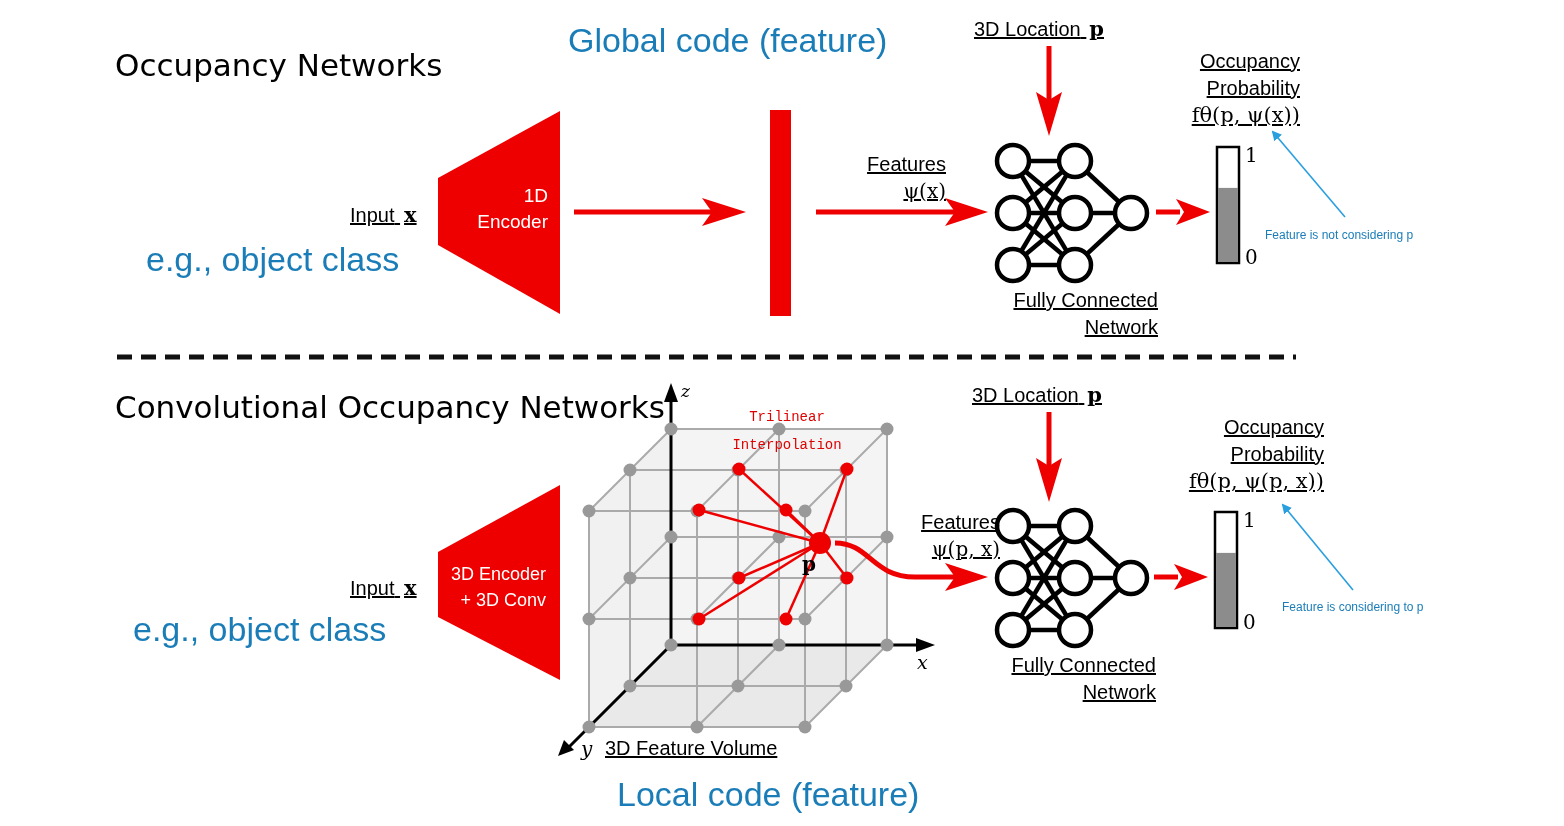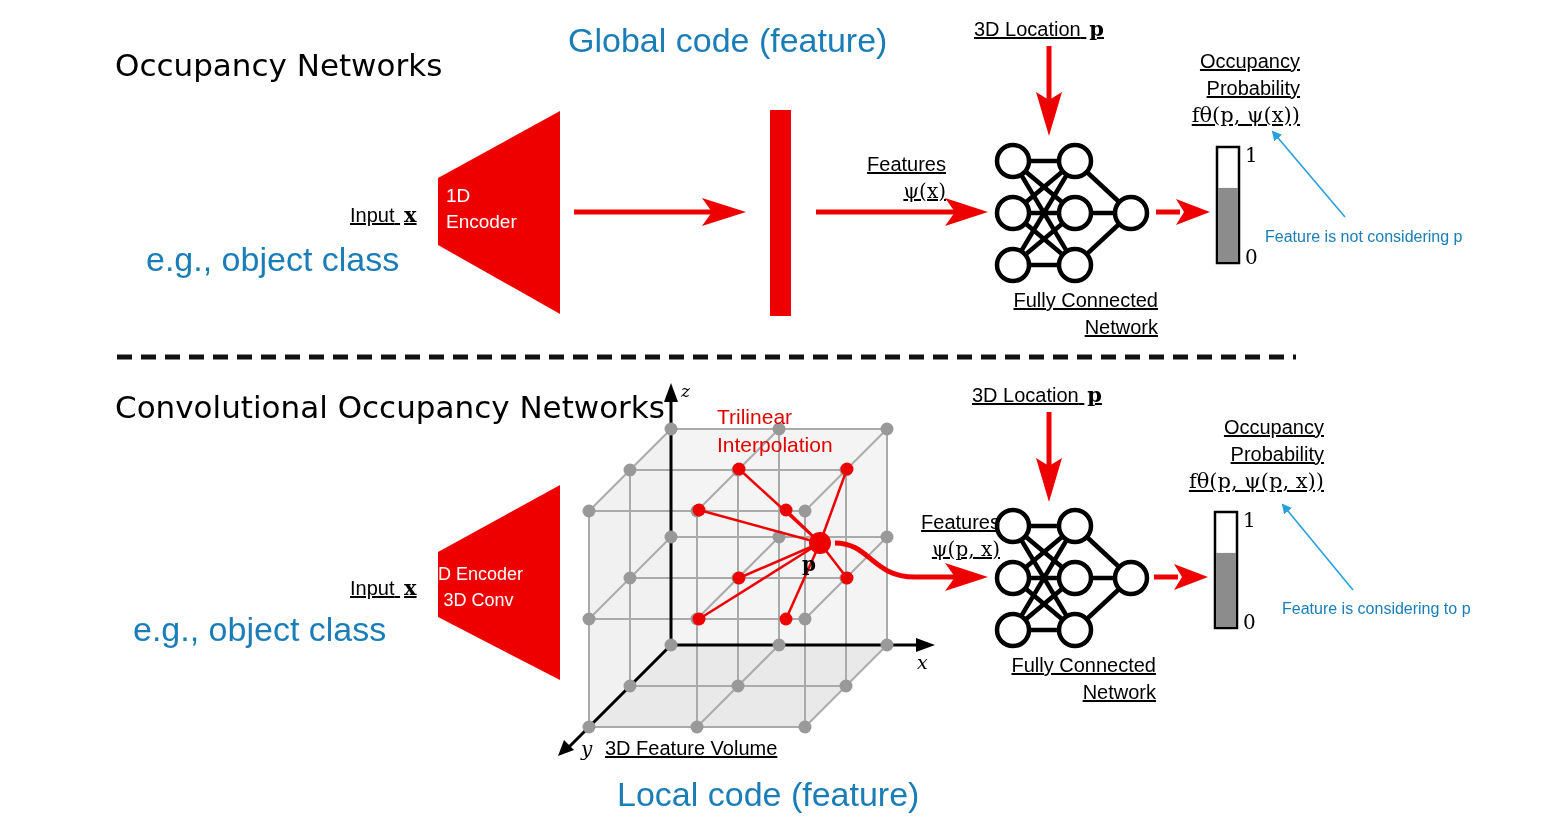--- a/index.html
+++ b/index.html
@@ -3,23 +3,23 @@
 <meta charset="utf-8">
 <style>
   html, body { margin:0; padding:0; background:#ffffff; }
   body { width:1564px; height:826px; position:relative; overflow:hidden; font-family:"Liberation Sans", sans-serif; }
   svg { position:absolute; left:0; top:0; }
   .t { position:absolute; white-space:nowrap; }
   .title { font-family:"DejaVu Sans", sans-serif; font-size:31px; color:#000; letter-spacing:0px; }
   .blue-big { font-family:"Liberation Sans", sans-serif; font-size:34px; color:#1a7db8; }
   .lbl { font-family:"Liberation Sans", sans-serif; font-size:20px; color:#000;text-decoration:underline; }
   .math { font-family:"DejaVu Serif", serif; font-size:20px; color:#000; }
-  .enc { font-family:"Liberation Sans", sans-serif; font-size:19px; color:#fff; text-align:left; line-height:26px; }
-  .note { font-family:"Liberation Sans", sans-serif; font-size:16px; color:#1a7db8; }
-  .red-lbl { font-family:Liberation Sans, sans-serif; font-size:21px; color:#e00000; text-align:left; line-height:28px; }
+  .enc { font-family:"Liberation Sans", sans-serif; font-size:19px; color:#fff; text-align:right; line-height:26px; }
+  .note { font-family:"Liberation Sans", sans-serif; font-size:12px; color:#1a7db8; }
+  .red-lbl { font-family:Liberation Mono, monospace; font-size:14px; color:#e00000; text-align:center; line-height:28px; }
   .center { text-align:right; line-height:27px; }
 </style>
 </head>
 <body>
 
 <svg width="1564" height="826" viewBox="0 0 1564 826">
   <defs>
     <marker id="blueHead" markerWidth="10" markerHeight="10" refX="8" refY="5" orient="auto" markerUnits="userSpaceOnUse">
       <path d="M0,0 L10,5 L0,10 z" fill="#2a9fe0"></path>
     </marker>

